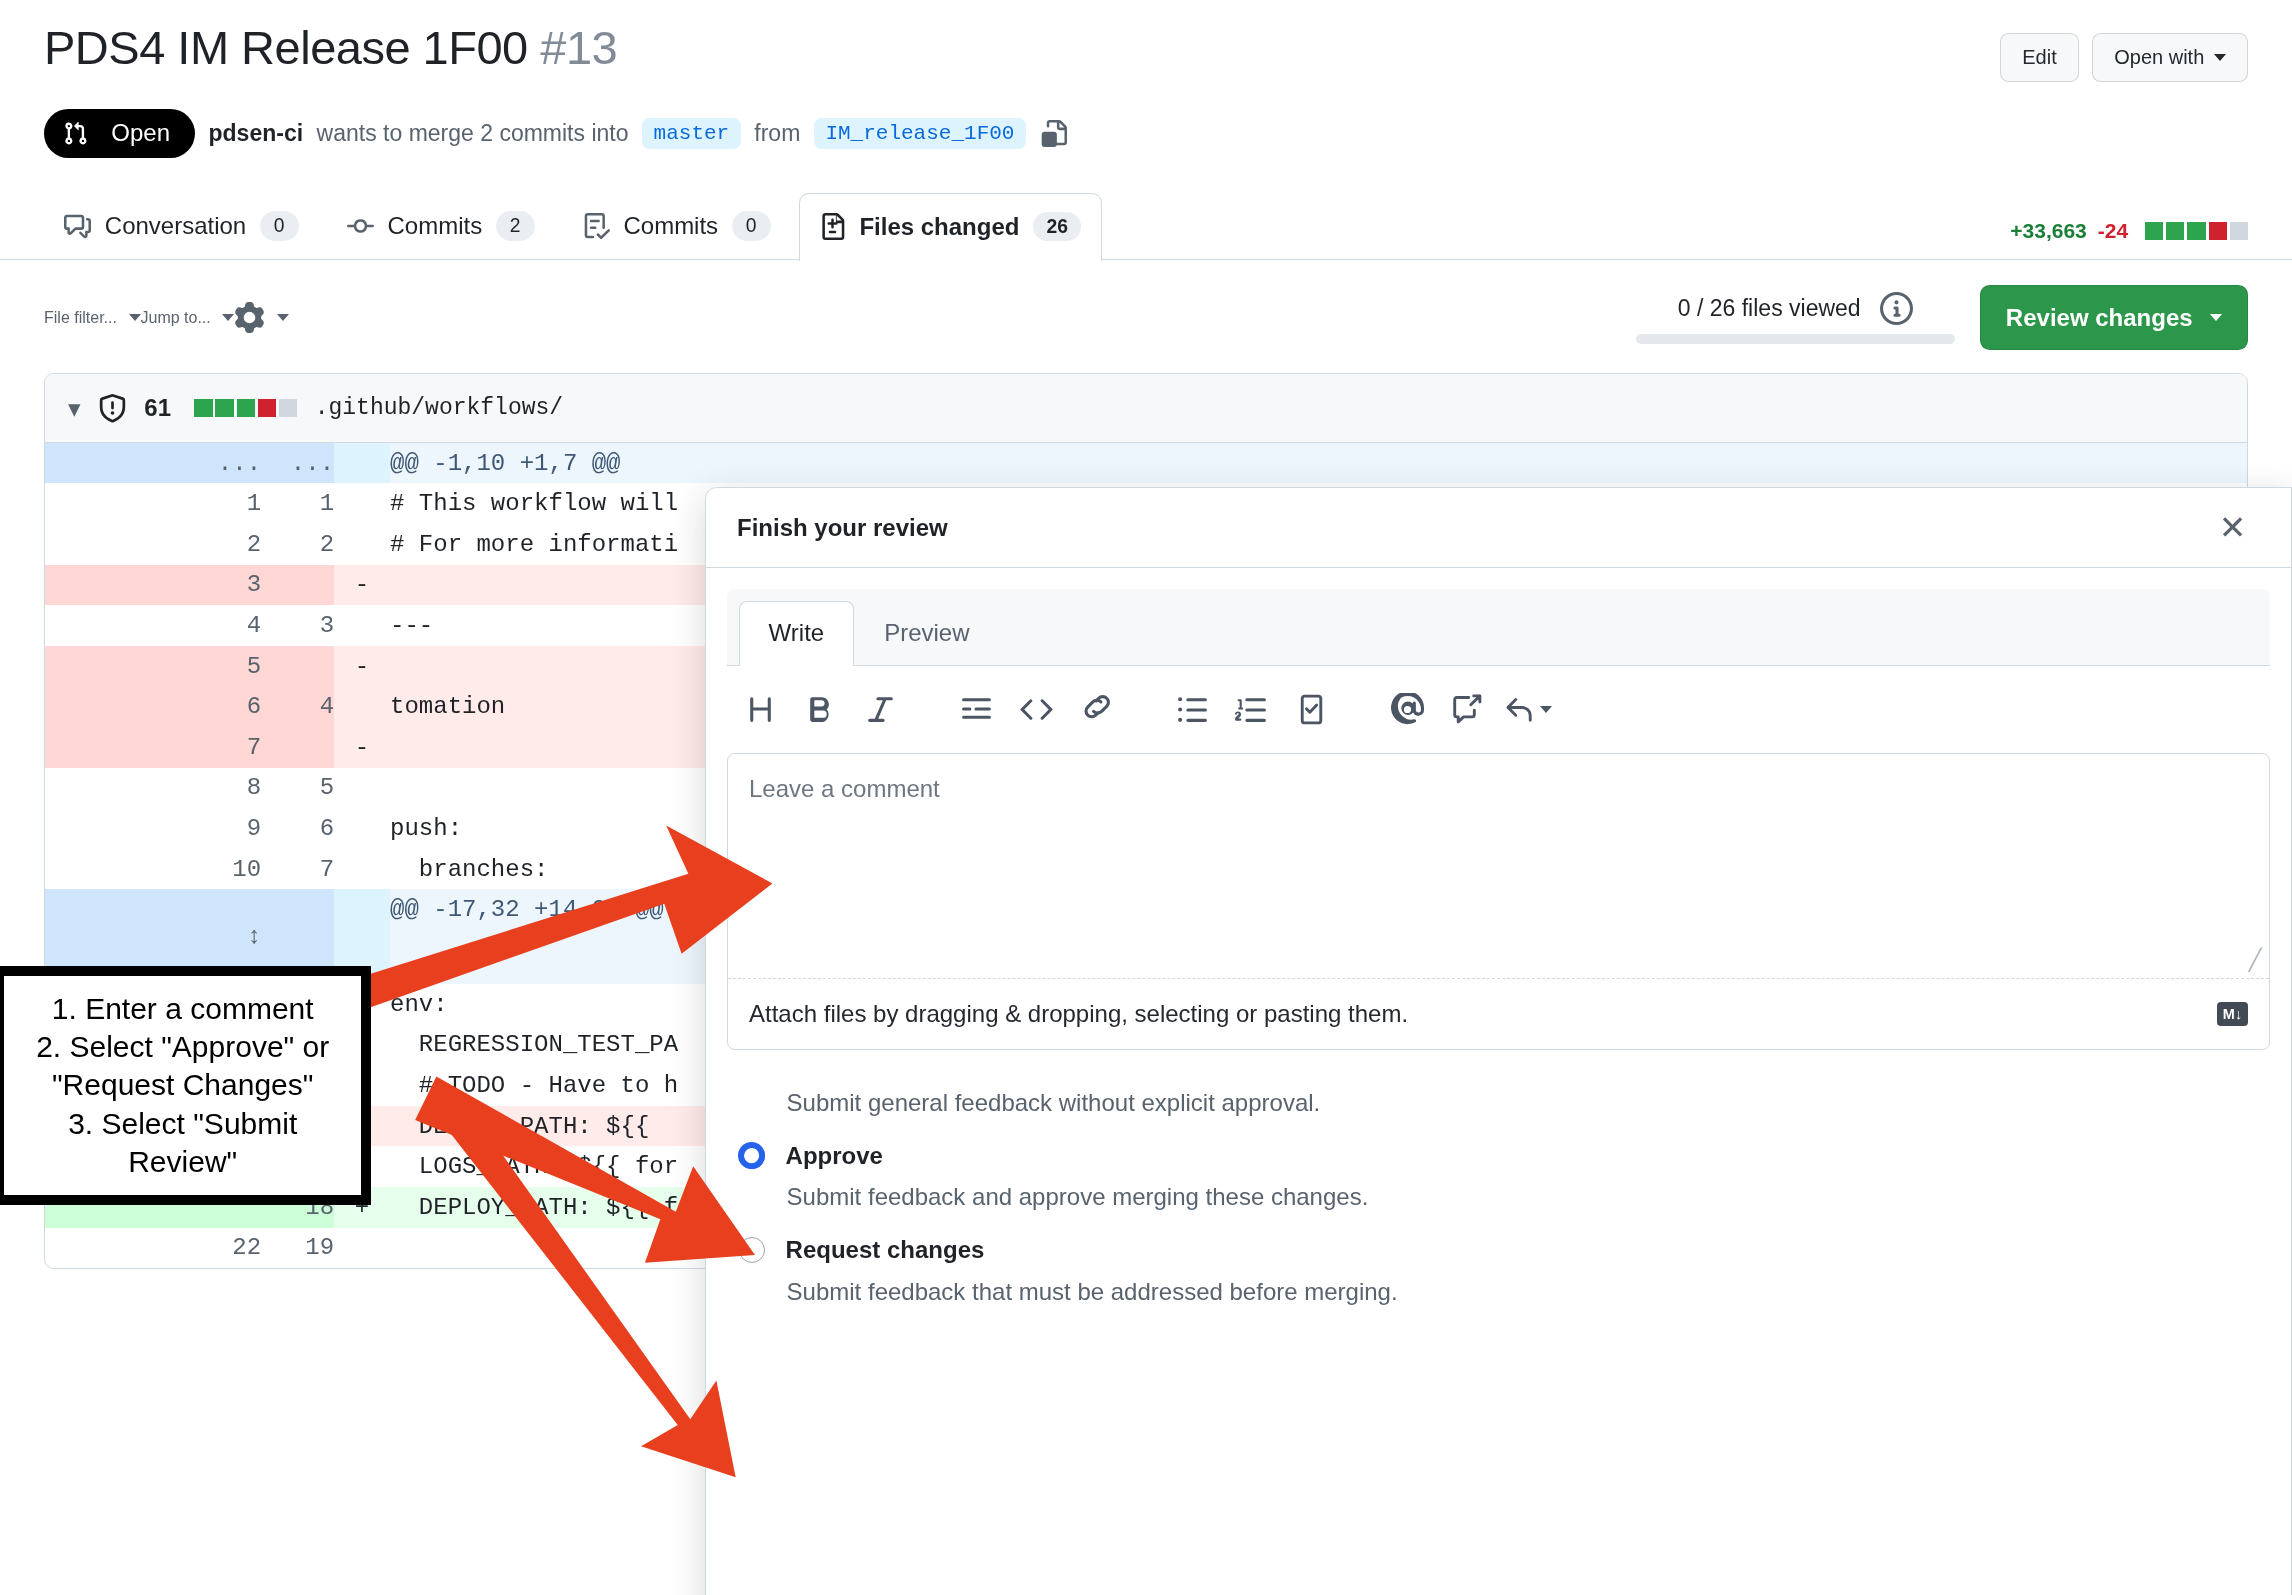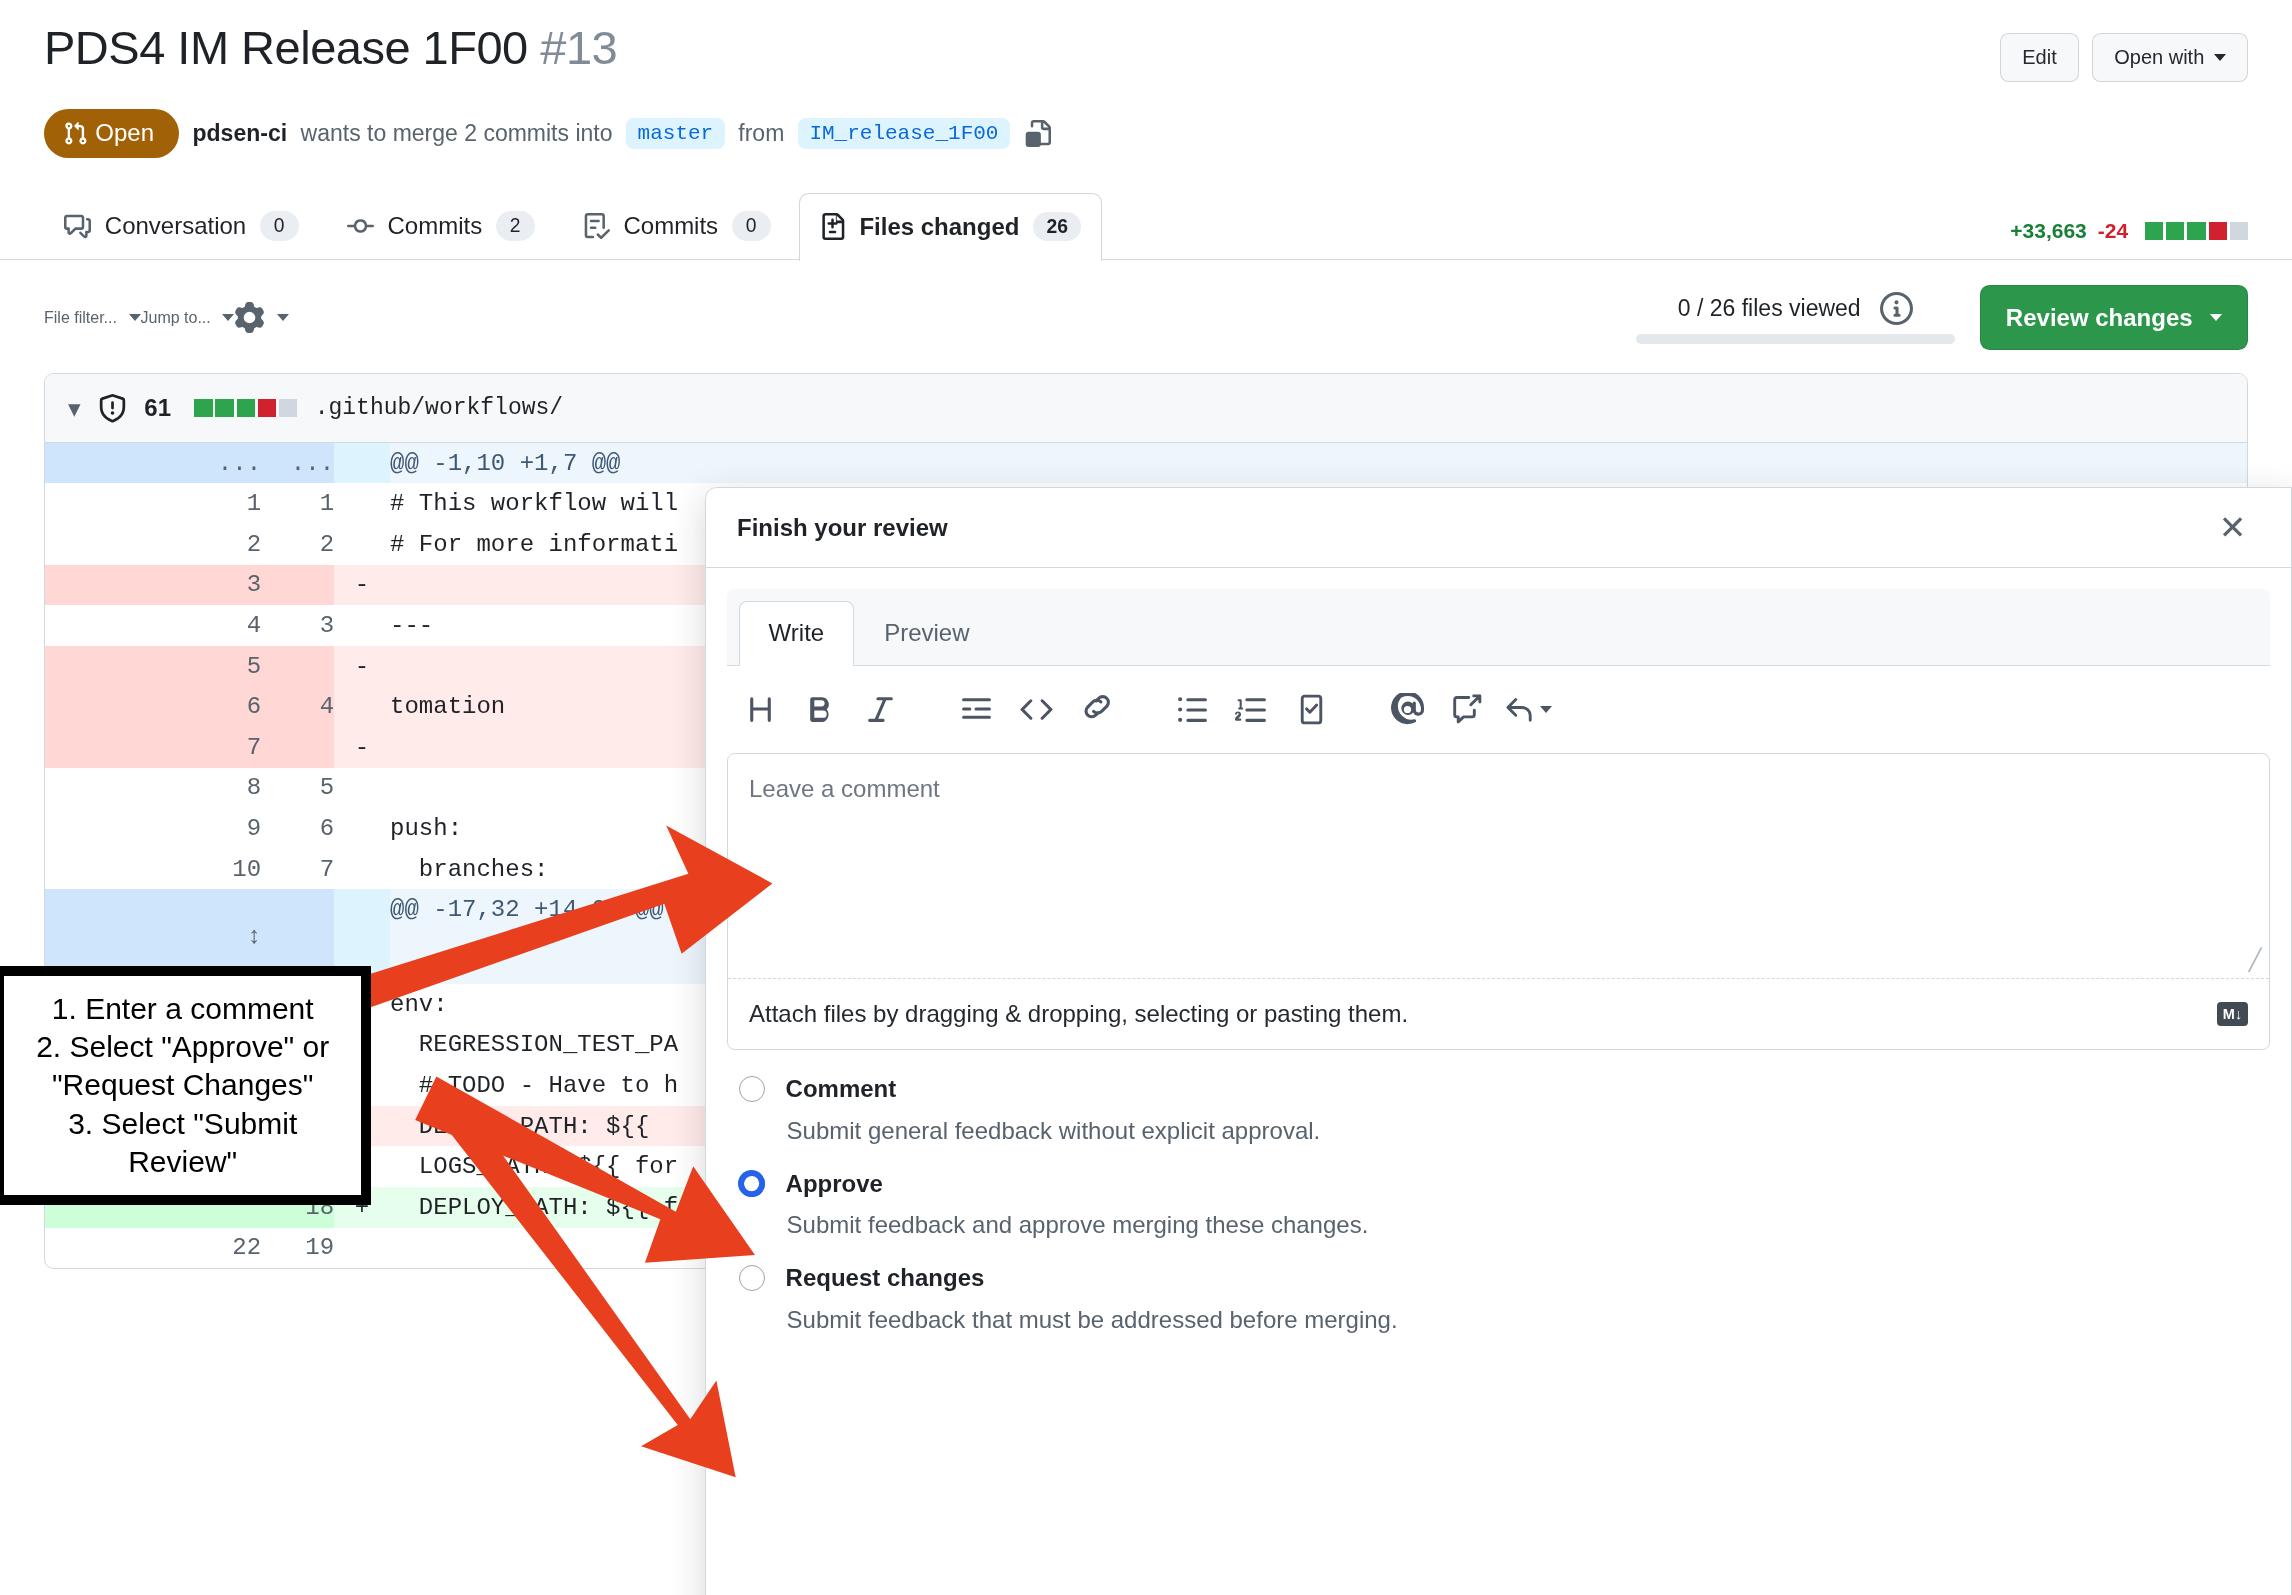--- a/index.html
+++ b/index.html
@@ -26,23 +26,23 @@
     font-size:20px; color:#24292f;
     padding:11.6px 21px; line-height:1.2;
     display:flex; align-items:center; gap:9.7px;
     font-family:"Liberation Sans", sans-serif;
     cursor:pointer;
   }
   .caret { width:0;height:0;border-left:6.8px solid transparent;border-right:6.8px solid transparent;border-top:7.7px solid currentColor; display:inline-block; }
 
   .subtitle-row { display:flex; align-items:center; gap:13.5px; margin-top:27px; font-size:23px; color:#59636e; }
   .state-badge {
-    background:#a16207; color:#fff; border-radius:33px;
+    background:#000000; color:#fff; border-radius:33px;
     padding:10.6px 25px 10.6px 19.3px; font-size:24px;
-    display:flex; align-items:center; gap:7px; font-weight:400;
+    display:flex; align-items:center; gap:23px; font-weight:400;
   }
   .author { color:#1F2328; font-weight:bold; }
   .branch-chip {
     background:#ddf4ff; color:#0969da; border-radius:7.7px;
     padding:3.9px 11.6px; font-family:"Liberation Mono", monospace; font-size:21px;
   }
   .copy-ico { color:#59636e; display:inline-flex; }
 
   
   .tabs-wrap { margin-top: 35px; padding:0 44px; position:relative; }
@@ -532,24 +532,20 @@
           <span class="resize-grip">╱</span>
         </div>
         <div class="attach-row">
           <span>Attach files by dragging &amp; dropping, selecting or pasting them.</span>
           <span class="md-badge">M↓</span>
         </div>
       </div>
 
       <div class="options">
         <div class="opt">
-          <div class="opt-top">
-            <span class="radio"></span>
-            <span class="opt-label">Comment</span>
-          </div>
           <div class="opt-desc">Submit general feedback without explicit approval.</div>
         </div>
         <div class="opt">
           <div class="opt-top">
             <span class="radio checked"></span>
             <span class="opt-label">Approve</span>
           </div>
           <div class="opt-desc">Submit feedback and approve merging these changes.</div>
         </div>
         <div class="opt">

